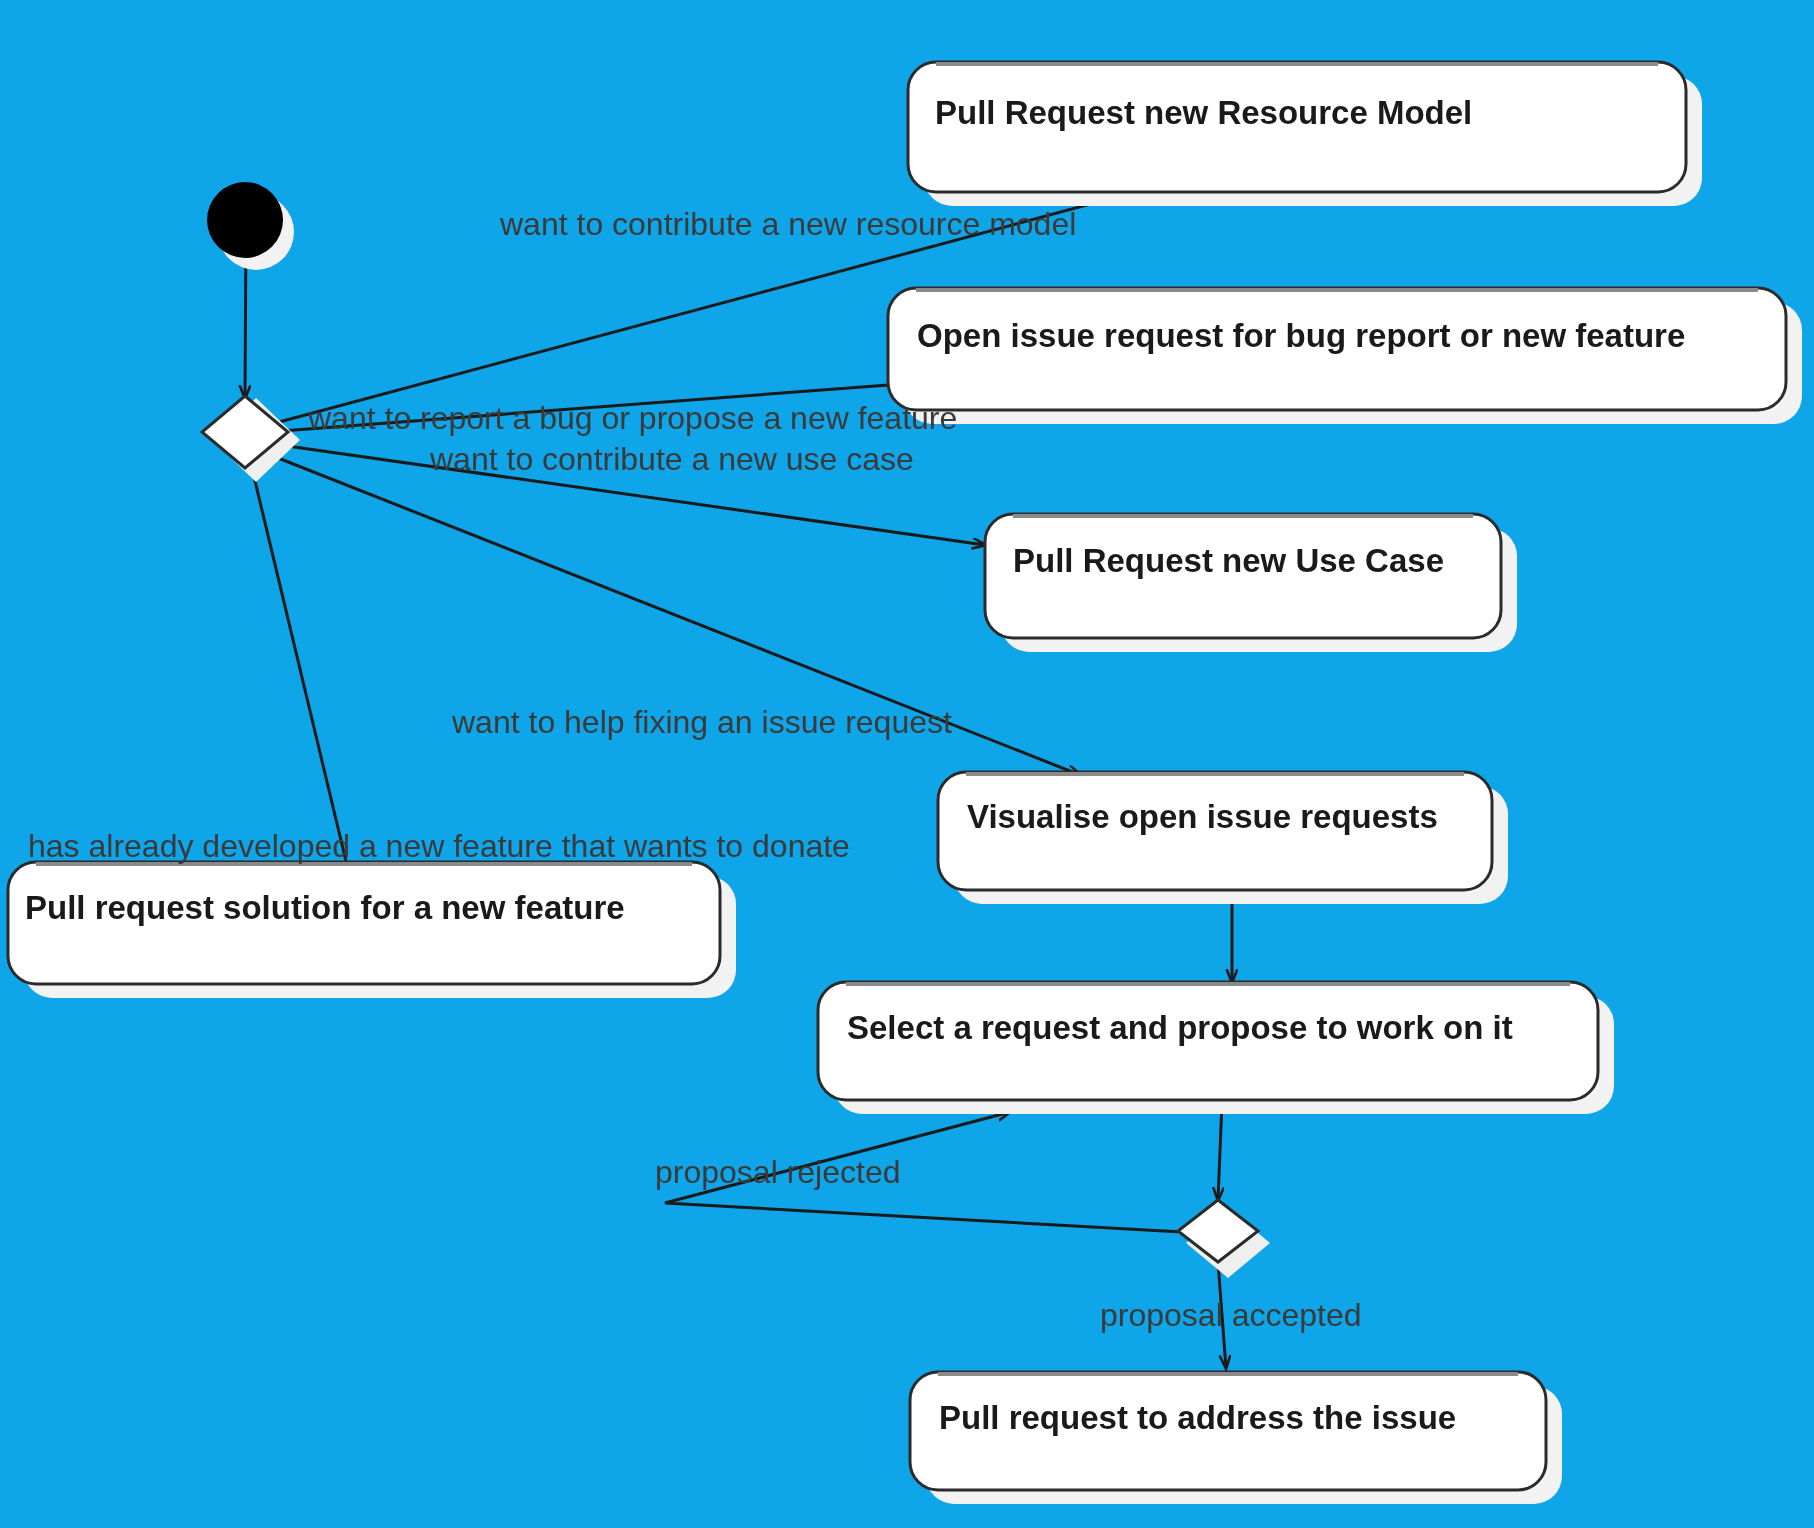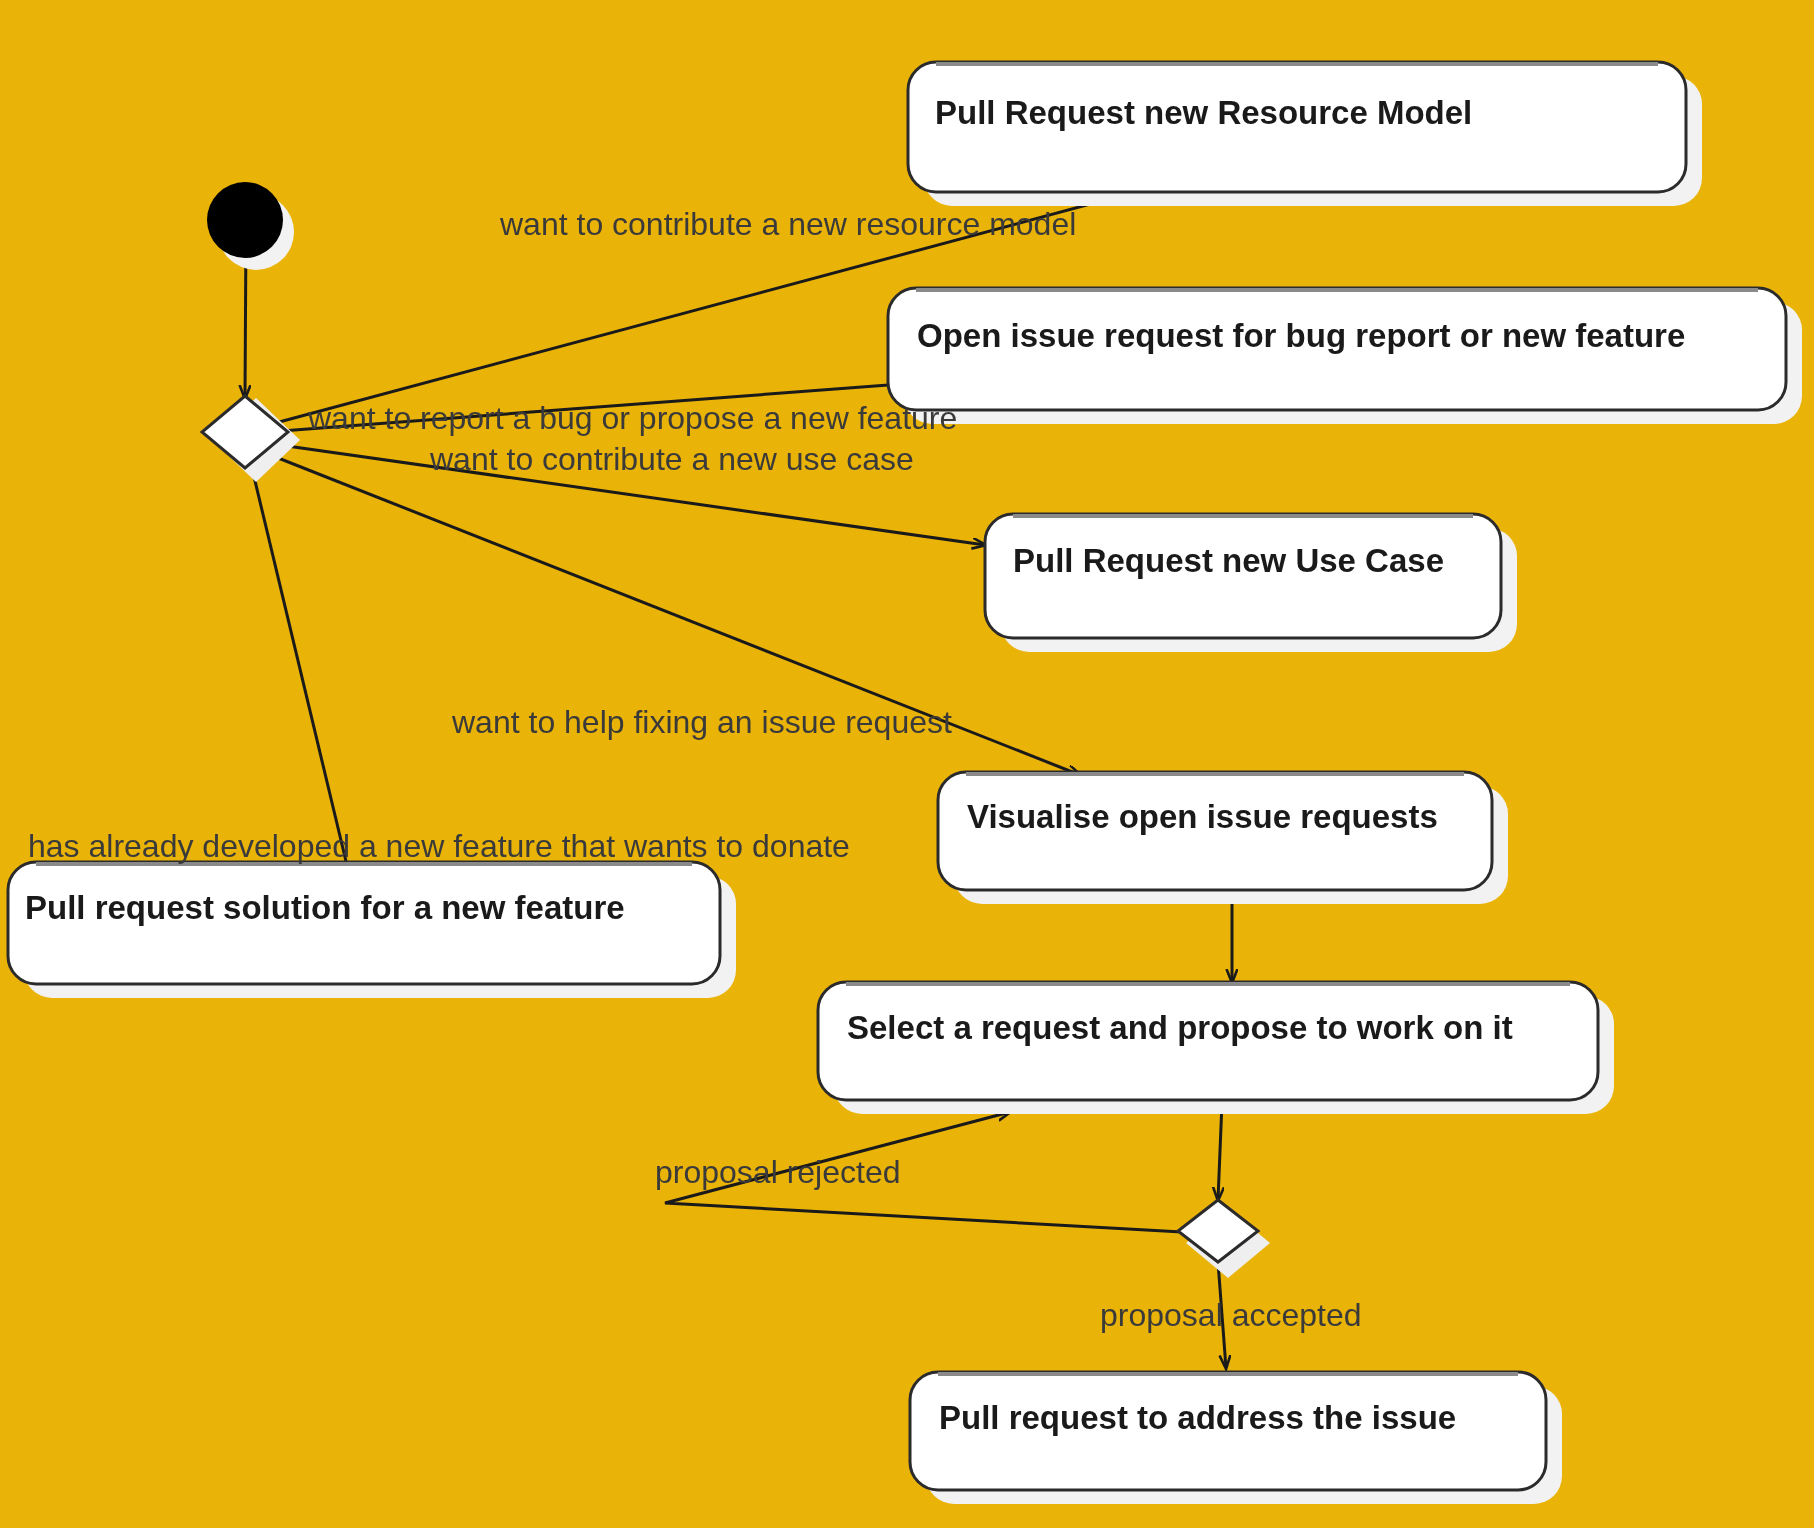--- a/index.html
+++ b/index.html
@@ -10,21 +10,21 @@
   body {
     width: 1814px;
     height: 1528px;
     overflow: hidden;
     font-family: "Liberation Sans", sans-serif;
   }
   #diagram-root {
     position: relative;
     width: 1814px;
     height: 1528px;
-    background: #eab308;
+    background: #0ea5e9;
   }
   svg#activity-canvas {
     position: absolute;
     top: 0;
     left: 0;
     width: 1814px;
     height: 1528px;
     display: block;
   }
   .node-shadow {

